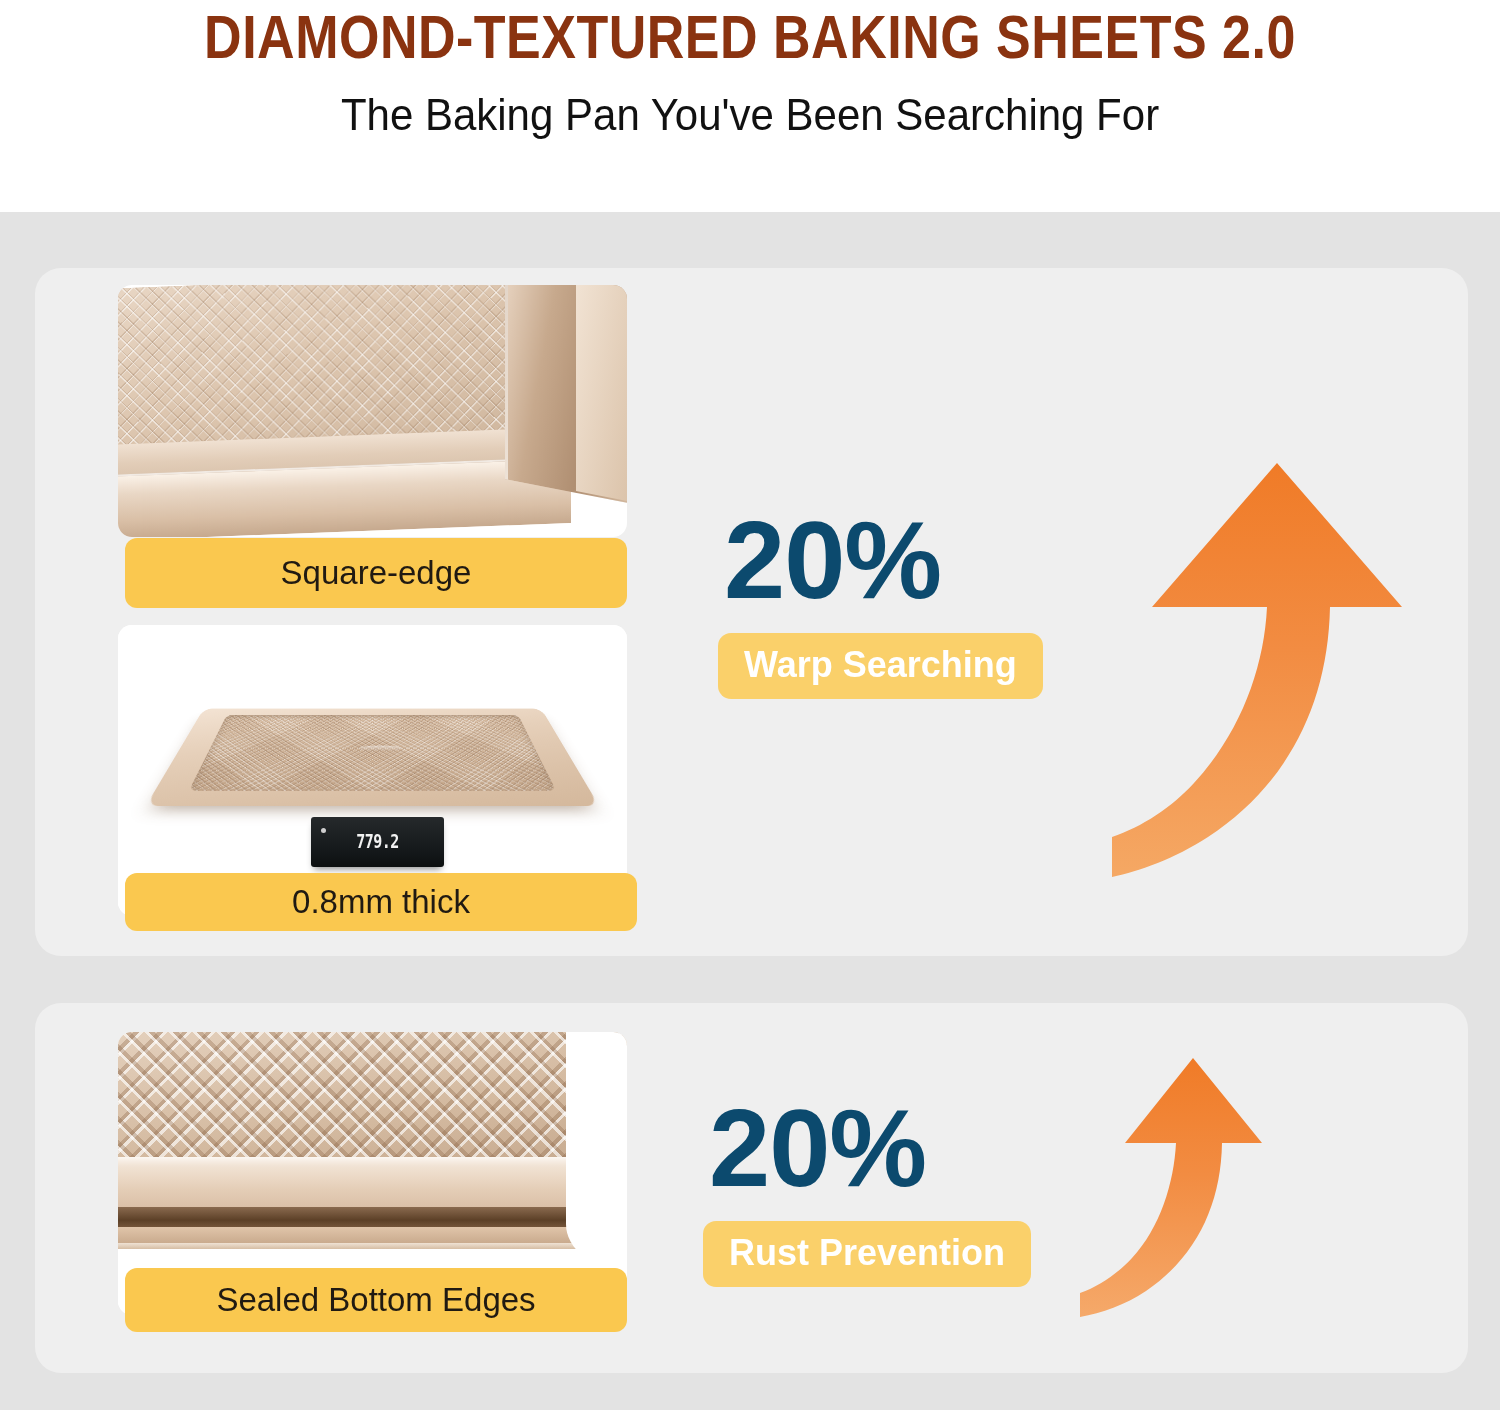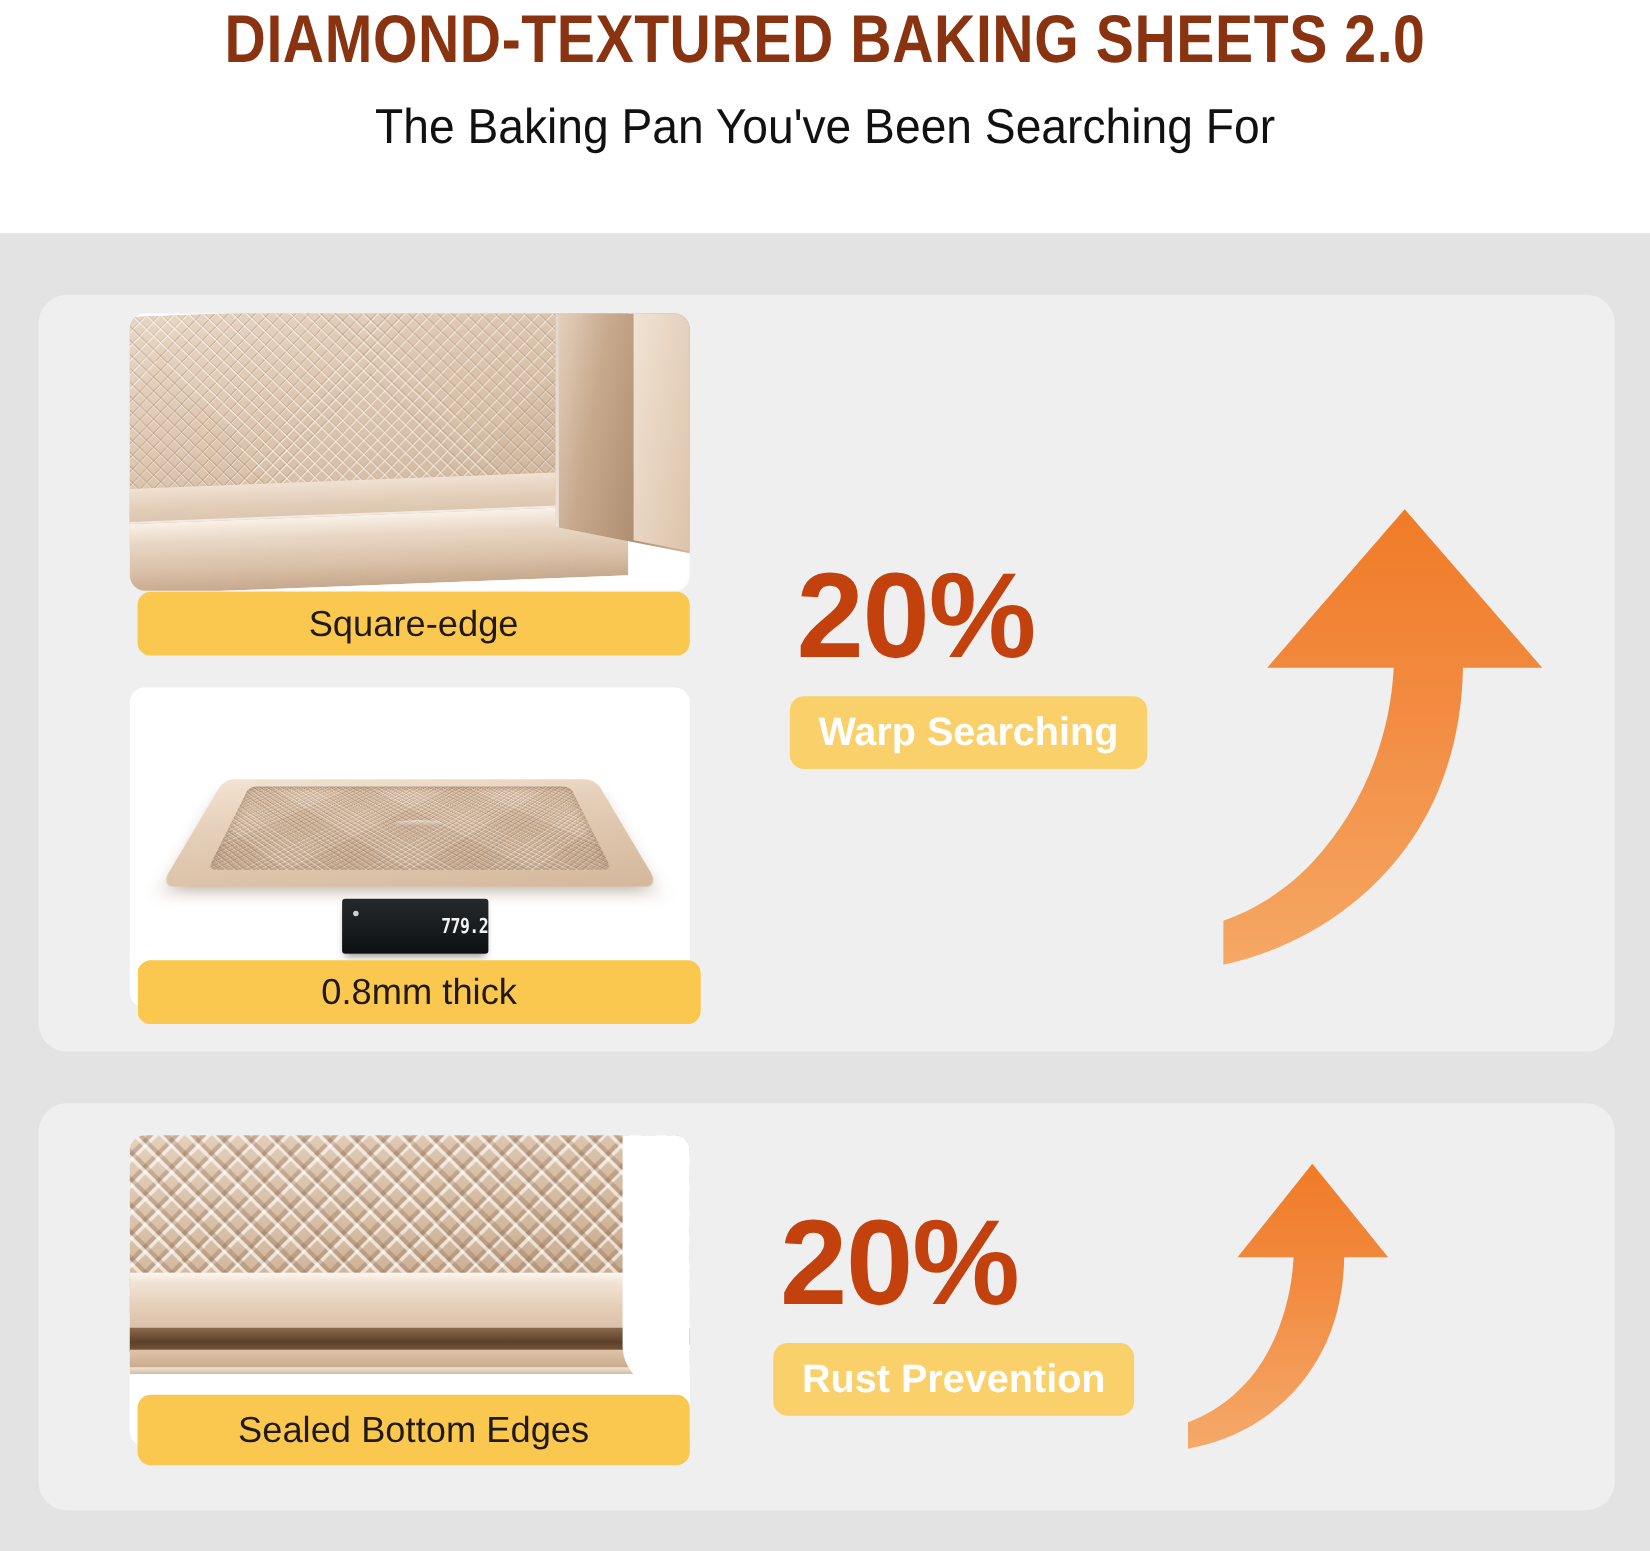--- a/index.html
+++ b/index.html
@@ -132,21 +132,21 @@
   .pan2-logo {
     position:absolute; left:46%; top:46%; width:13%; height:8%;
     border-radius:50%;
     background:linear-gradient(180deg,rgba(255,255,255,.5),rgba(180,150,125,.25));
   }
   .scale {
     position:absolute; left:38%; top:66%; width:26%; height:17%;
     background:linear-gradient(180deg,#25292b 0%,#14181a 70%,#0c0f10 100%);
     border-radius:3px;
     box-shadow:0 5px 7px -3px rgba(0,0,0,.45);
-    display:flex; align-items:center; justify-content:flex-end;
+    display:flex; align-items:center; justify-content:center;
   }
   .scale-digits {
     color:#f2f2f2; font-family:"DejaVu Sans Mono", monospace;
     font-size:15px; letter-spacing:-0.5px; font-weight:bold;
     transform:scaleY(1.25);
   }
   .scale-led {
     position:absolute; left:7%; top:22%; width:5px; height:5px;
     border-radius:50%; background:#cfcfcf;
   }
@@ -201,28 +201,28 @@
 
   
   .caption {
     position:absolute;
     background:#FAC84F;
     border-radius:12px;
     display:flex; align-items:center; justify-content:center;
     color:#201a12; font-size:33px; font-weight:400;
     white-space:nowrap;
   }
-  .cap-1 { left:125px; top:538px; width:502px; height:58px; }
+  .cap-1 { left:125px; top:538px; width:502px; height:70px; }
   .cap-2 { left:125px; top:873px; width:512px; height:58px; }
   .cap-3 { left:125px; top:1268px; width:502px; height:64px; }
 
   
   .stat { position:absolute; }
   .stat-pct {
-    font-size:110px; font-weight:bold; color:#c2410c;
+    font-size:110px; font-weight:bold; color:#0c4a6e;
     line-height:1; letter-spacing:-1px; white-space:nowrap;
   }
   .stat-badge {
     background:#FAD06A; border-radius:13px;
     display:inline-flex; align-items:center; justify-content:center;
     color:#ffffff; font-size:36px; font-weight:bold;
     padding:11px 26px 13px 26px; white-space:nowrap;
     margin-top:18px;
   }
   .stat-1 { left:718px; top:505px; }

